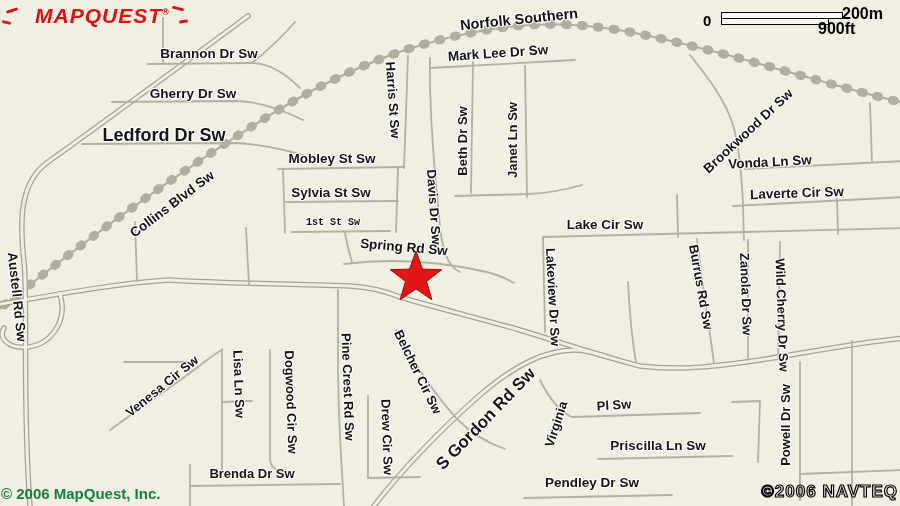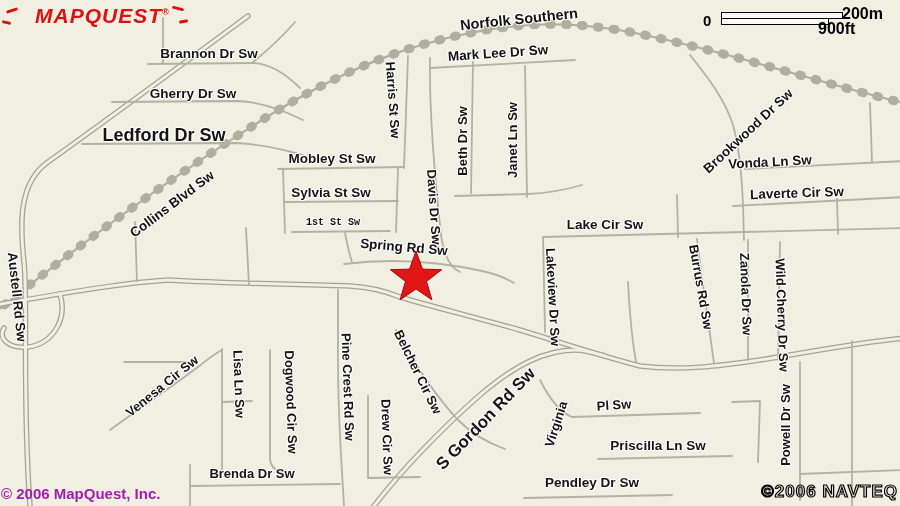--- a/index.html
+++ b/index.html
@@ -16,21 +16,21 @@
     font-weight:bold;font-size:21px;letter-spacing:1px;font-style:italic;margin-left:15px;}
   #logo .reg{font-size:9px;vertical-align:super;}
   .logo-dash{position:absolute;background:var(--logo,#df1010);height:3px;border-radius:2px;}
   #scalebar{position:absolute;left:700px;top:5px;font-weight:bold;color:#000;}
   #scale-zero{position:absolute;left:3px;top:7px;font-size:15px;}
   .bar{position:absolute;border:1px solid #000;background:#fbfaf2;height:5px;}
   #bar-m{left:21px;top:7px;width:120px;}
   #bar-ft{left:21px;top:13px;width:106px;}
   #scale-m{position:absolute;left:142px;top:0px;font-size:16px;}
   #scale-ft{position:absolute;left:118px;top:15px;font-size:16px;}
-  #copy-left{position:absolute;left:1px;top:485px;font-size:15px;font-weight:bold;color:#a21caf;}
+  #copy-left{position:absolute;left:1px;top:485px;font-size:15px;font-weight:bold;color:#15803d;}
   #copy-right{position:absolute;right:2px;top:482px;font-size:17px;font-weight:bold;letter-spacing:1px;
     color:#efeee0;text-align:right;-webkit-text-stroke:1.2px #000;}
 </style>
 </head>
 <body>
 
 <div id="map">
 
   <svg id="roads" width="900" height="506" viewBox="0 0 900 506">
     <g fill="none" stroke-linecap="round" stroke-linejoin="round">

